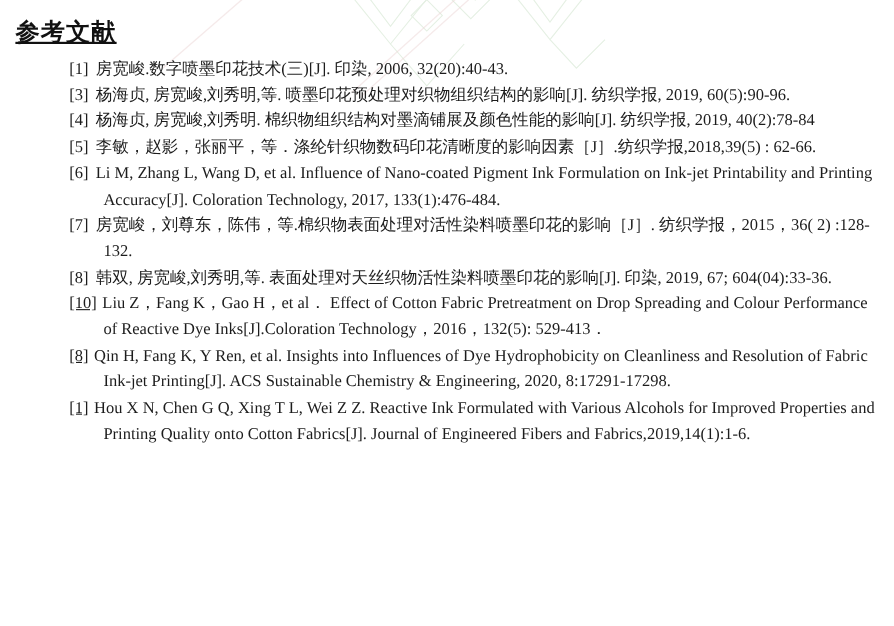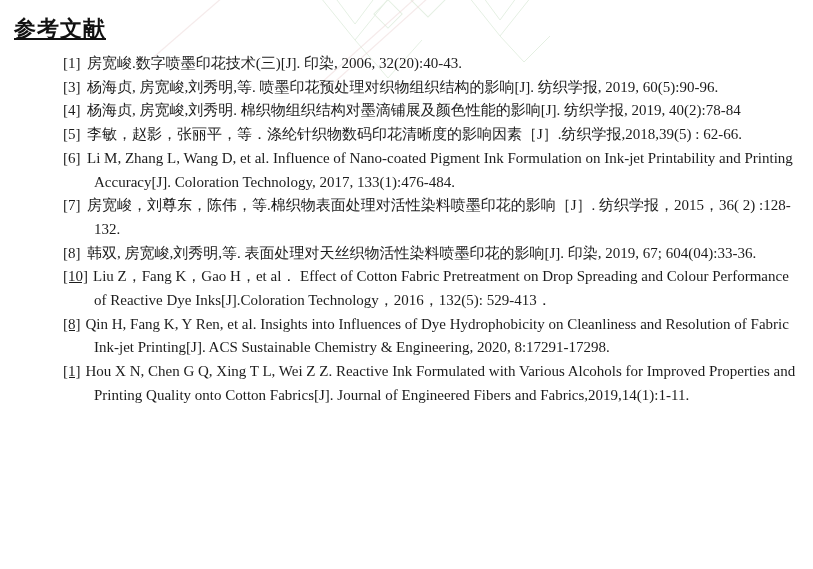--- a/index.html
+++ b/index.html
@@ -116,16 +116,16 @@
 
   <div class="ref-item">
     <span class="ref-num wide">[10]</span><span class="ref-text">Liu Z，Fang K，Gao H，et al． Effect of Cotton Fabric Pretreatment on Drop Spreading and Colour Performance of Reactive Dye Inks[J].Coloration Technology，2016，132(5): 529-413．</span>
   </div>
 
   <div class="ref-item">
     <span class="ref-num wide">[8]</span><span class="ref-text">Qin H, Fang K, Y Ren, et al. Insights into Influences of Dye Hydrophobicity on Cleanliness and Resolution of Fabric Ink-jet Printing[J]. ACS Sustainable Chemistry &amp; Engineering, 2020, 8:17291-17298.</span>
   </div>
 
   <div class="ref-item">
-    <span class="ref-num wide">[1]</span><span class="ref-text">Hou X N, Chen G Q, Xing T L, Wei Z Z. Reactive Ink Formulated with Various Alcohols for Improved Properties and Printing Quality onto Cotton Fabrics[J]. Journal of Engineered Fibers and Fabrics,2019,14(1):1-11.</span>
+    <span class="ref-num wide">[1]</span><span class="ref-text">Hou X N, Chen G Q, Xing T L, Wei Z Z. Reactive Ink Formulated with Various Alcohols for Improved Properties and Printing Quality onto Cotton Fabrics[J]. Journal of Engineered Fibers and Fabrics,2019,14(1):1-6.</span>
   </div>
 
 </div>
 
 </body></html>

